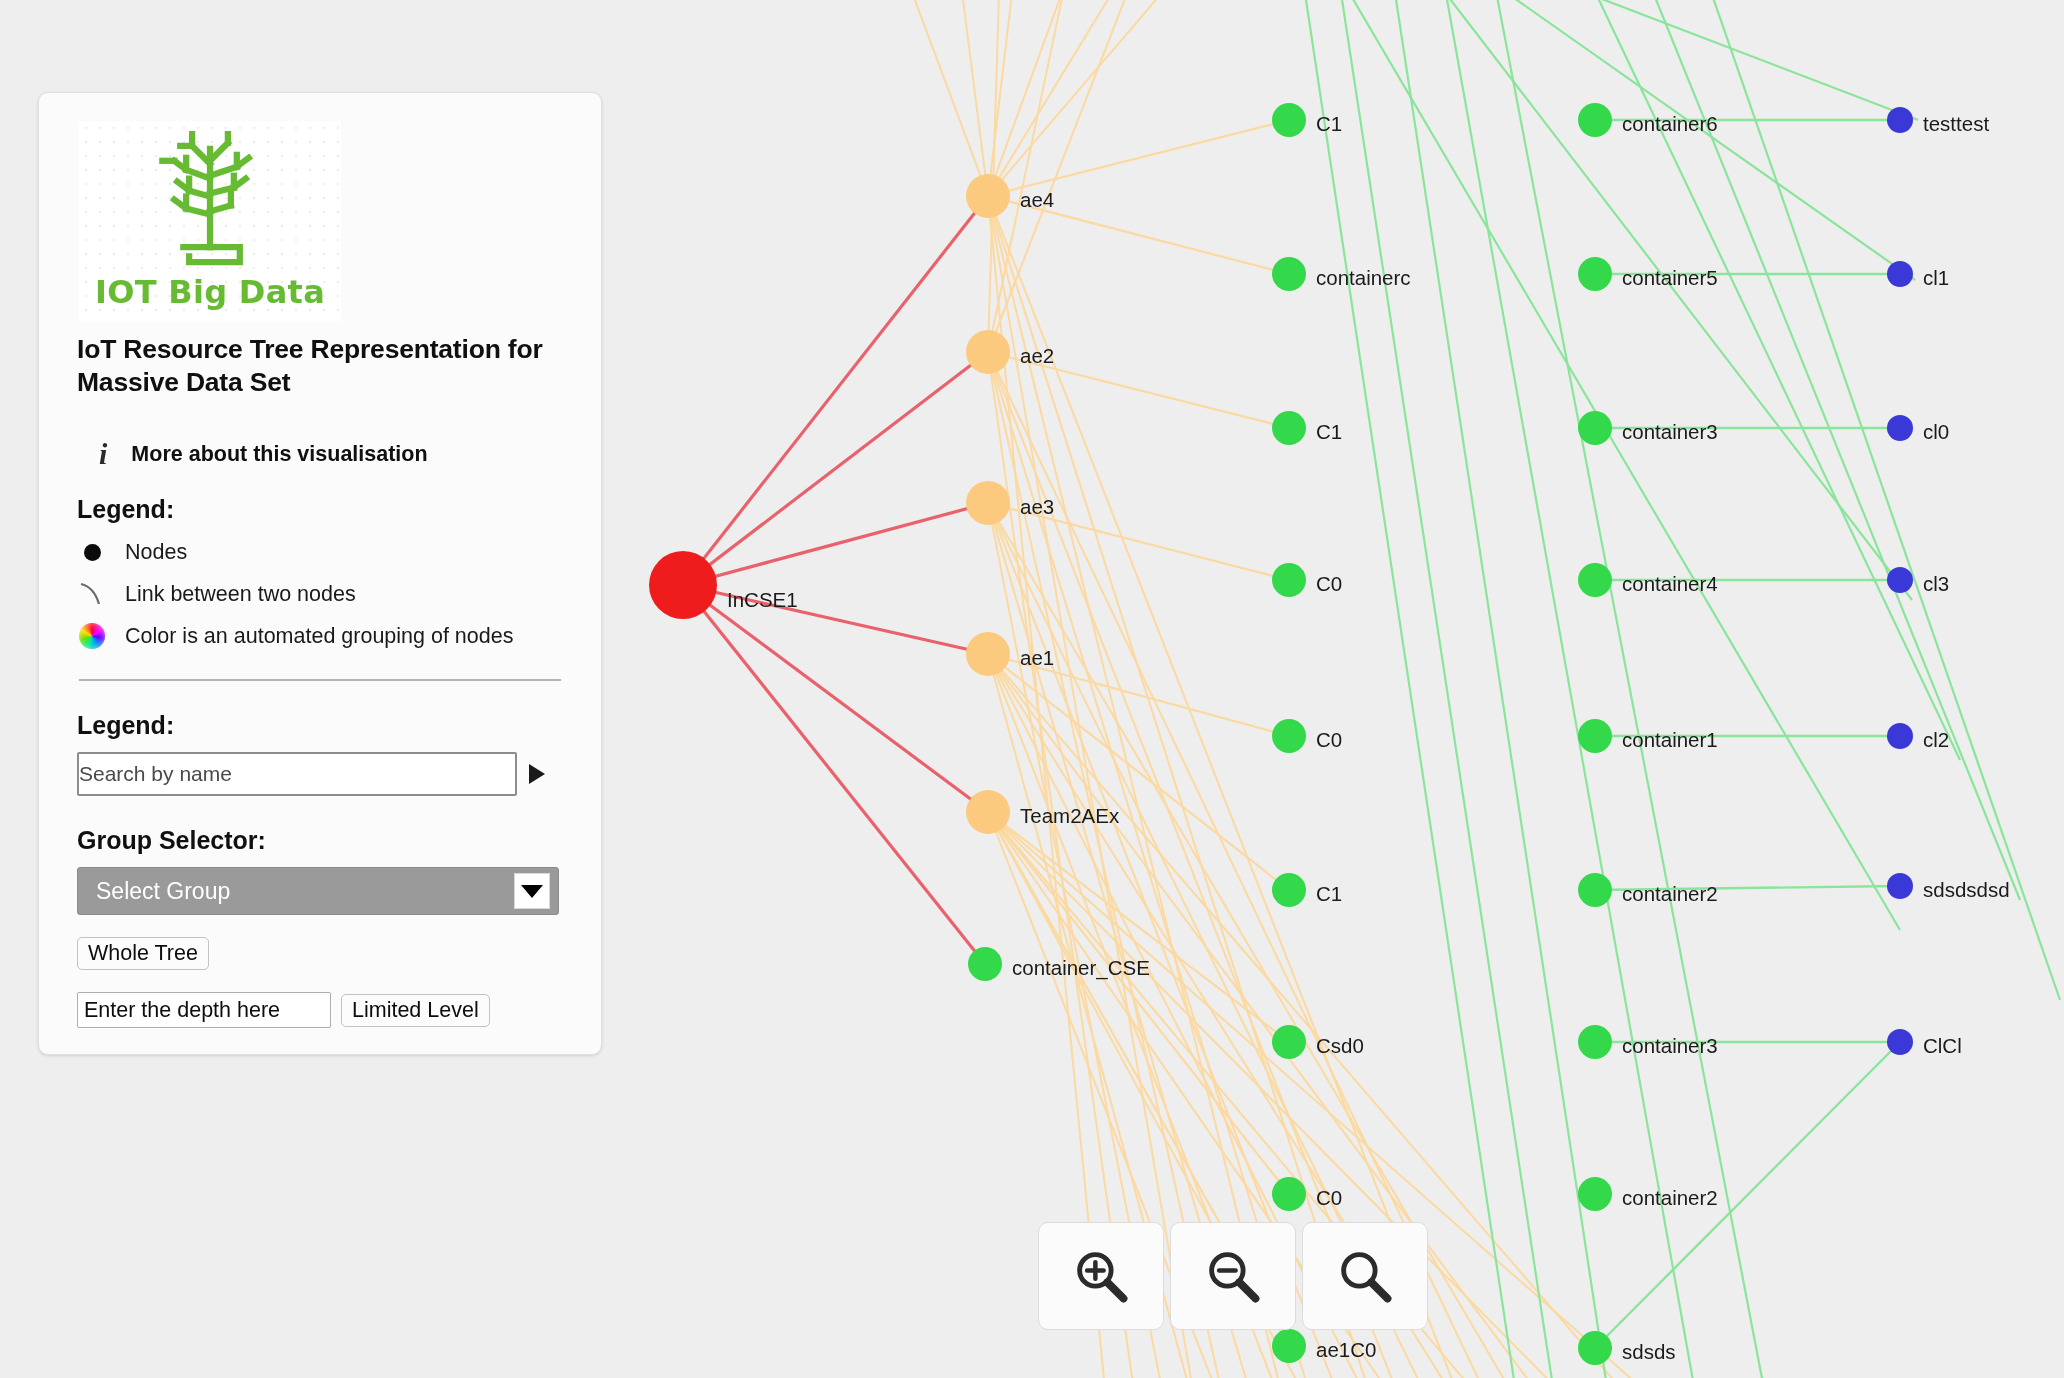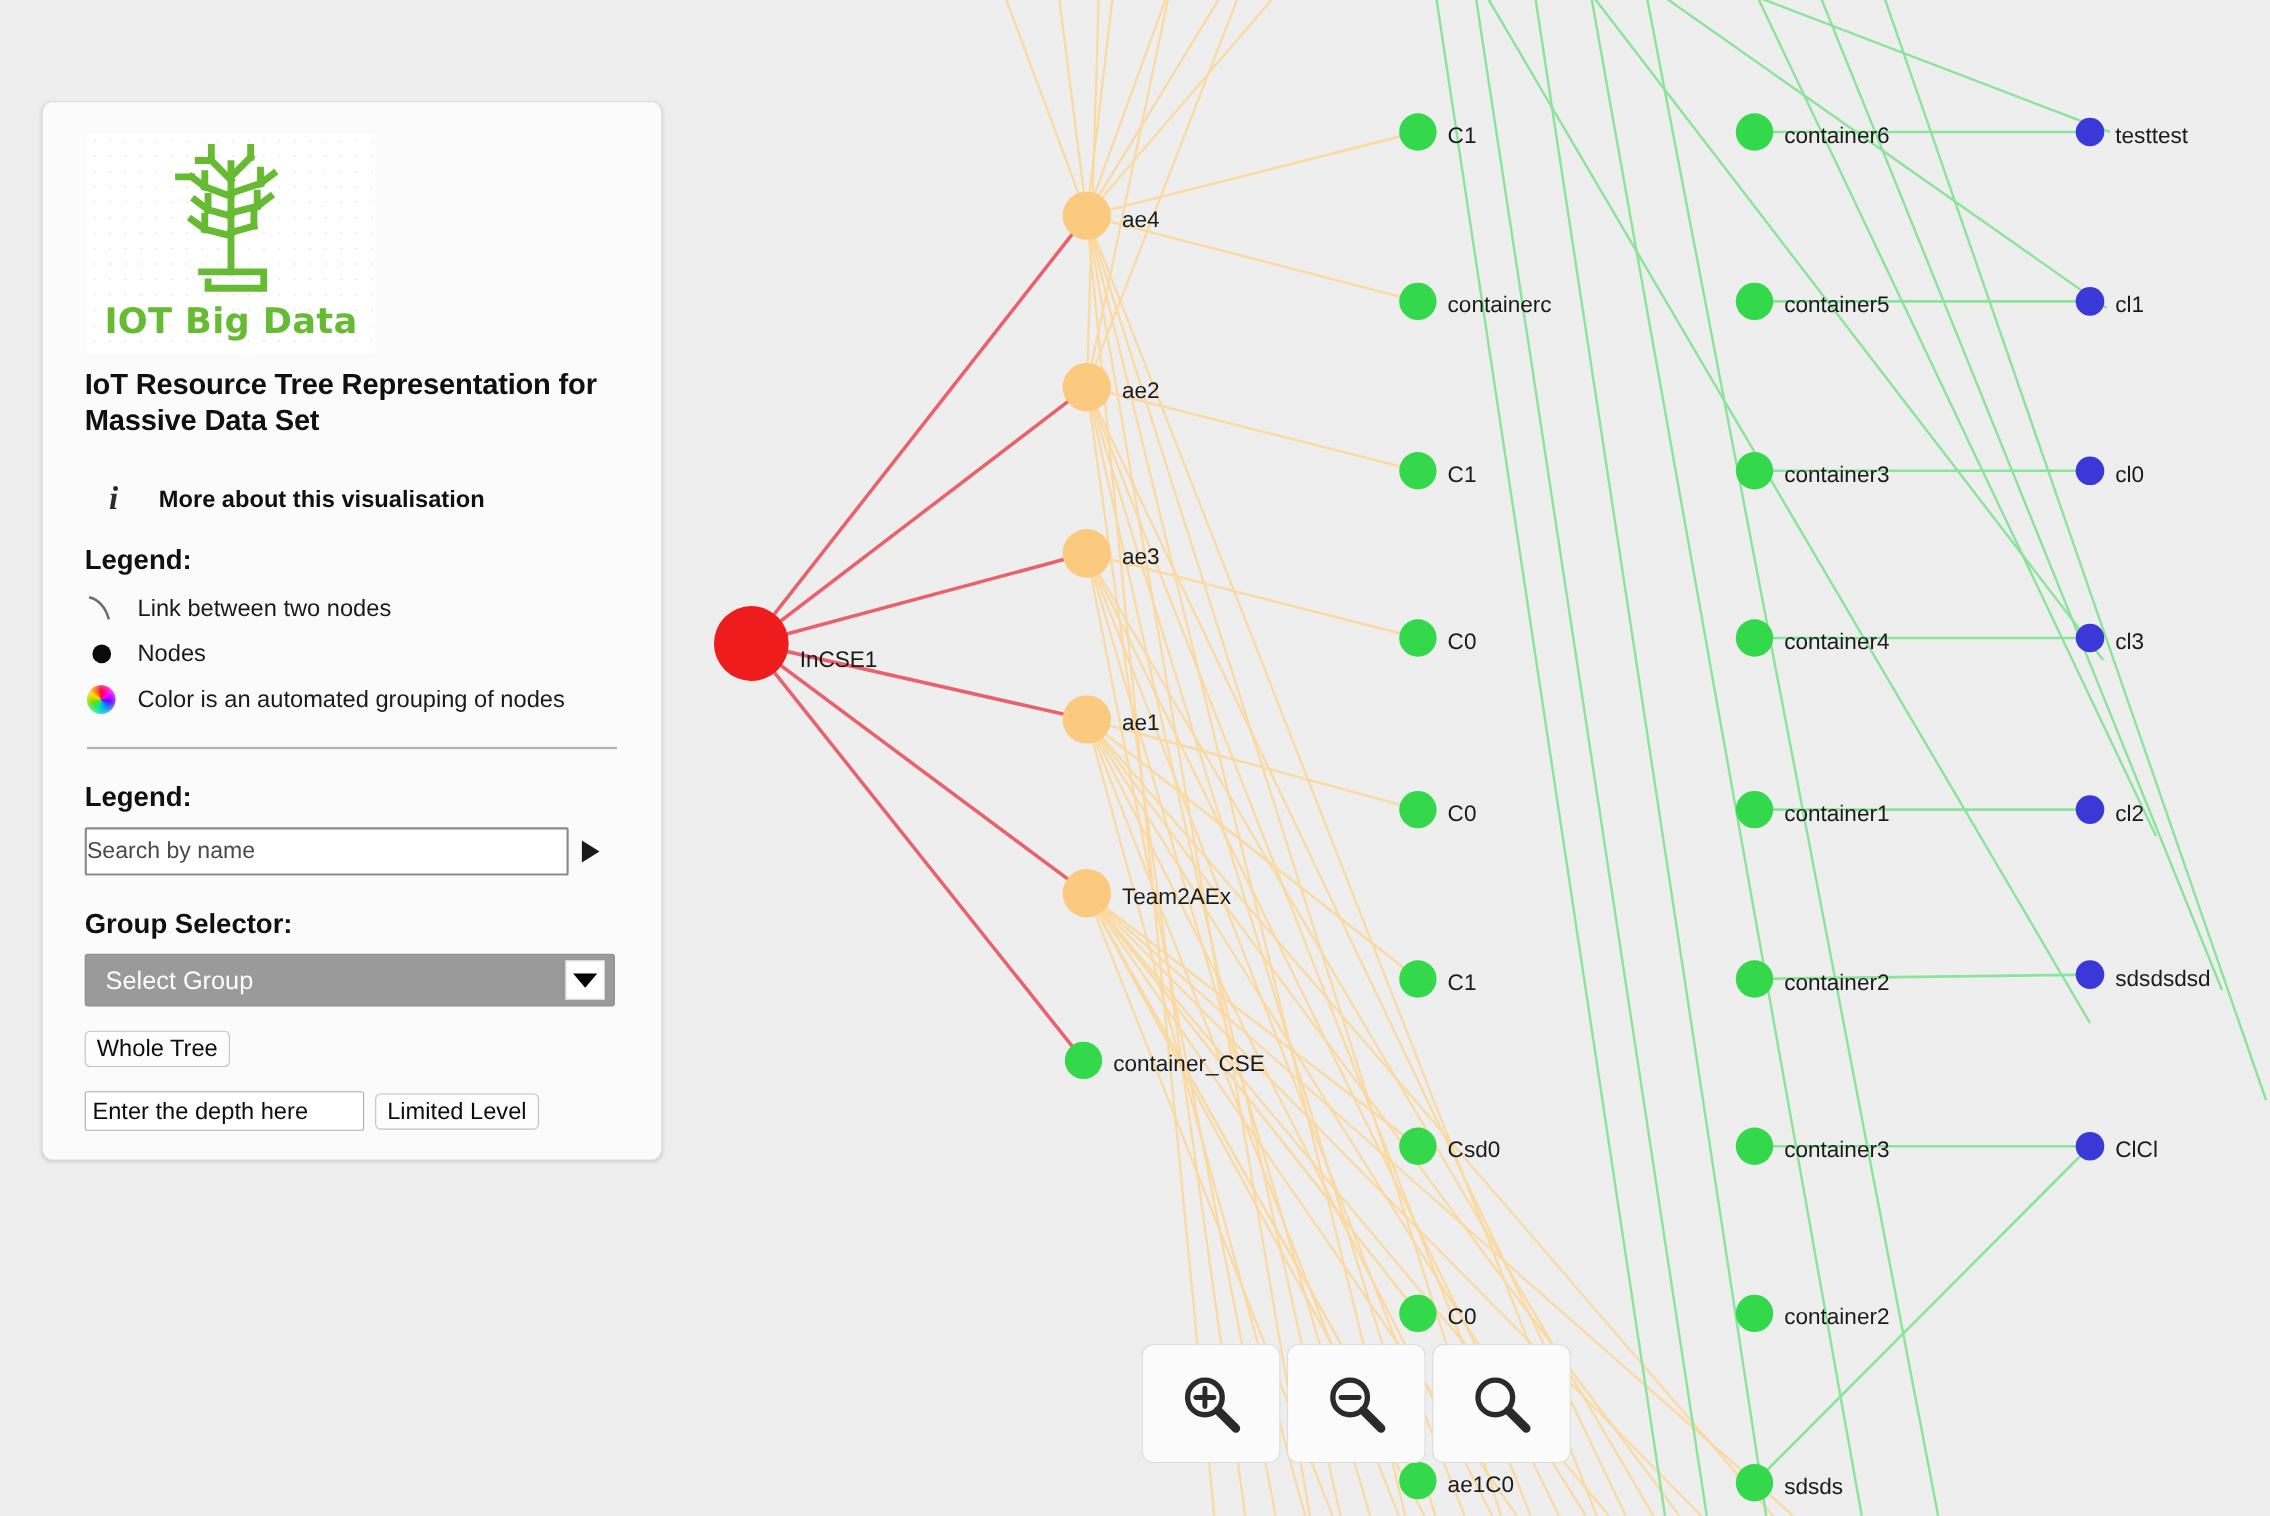--- a/index.html
+++ b/index.html
@@ -30,21 +30,21 @@
     display:flex;flex-direction:column;align-items:center;justify-content:flex-start;
     padding-top:10px;box-sizing:border-box;
   }
   .logo-word{font-family:"DejaVu Sans",sans-serif;font-weight:bold;font-size:32px;color:#66bb33;letter-spacing:.3px;margin-top:2px;}
   .panel-title{
     font-size:26.5px;font-weight:bold;color:#101010;line-height:1.25;
     margin:12px 0 0 0;letter-spacing:-.2px;
   }
   .more-row{display:flex;align-items:center;gap:24px;margin:40px 0 0 22px;}
   .info-i{font-family:"Liberation Serif",serif;font-style:italic;font-weight:bold;font-size:30px;color:#2b2b2b;line-height:1;}
-  .more-text{font-size:21.5px;font-weight:bold;color:#101010;margin-left:13px;}
+  .more-text{font-size:21.5px;font-weight:bold;color:#101010;}
   .legend-title{font-size:25px;font-weight:bold;color:#101010;margin:26px 0 0 0;}
   .legend-row{display:flex;align-items:center;gap:18px;margin-top:16px;}
   .legend-ico{width:30px;display:flex;align-items:center;justify-content:center;flex:0 0 30px;}
   .dot-black{width:17px;height:17px;border-radius:50%;background:#0b0b0b;}
   .wheel{width:26px;height:26px;border-radius:50%;
     background:conic-gradient(#f03 0deg,#f0f 52deg,#60f 100deg,#09f 150deg,#0e9 200deg,#6d0 250deg,#fd0 300deg,#f03 360deg);
     box-shadow:inset 0 0 6px rgba(255,255,255,.55);}
   .legend-label{font-size:21.5px;color:#1a1a1a;}
   .divider{height:2px;background:#b4b4b4;margin:30px 2px 0 2px;}
   .sec-title{font-size:25px;font-weight:bold;color:#101010;margin:30px 0 12px 0;}
@@ -274,32 +274,32 @@
 
     <div class="more-row">
       <span class="info-i">i</span>
       <span class="more-text">More about this visualisation</span>
     </div>
 
     <div class="legend-title">Legend:</div>
 
     <div class="legend-row">
       <span class="legend-ico">
+          <span class="dot-black"></span>
+        </span>
+      <span class="legend-label">Nodes</span>
+    </div>
+
+    <div class="legend-row">
+      <span class="legend-ico">
         <svg width="28" height="26" viewBox="0 0 28 26">
             <path d="M3 3 Q16 6 21 23" fill="none" stroke="#6c6c6c" stroke-width="2.2"></path>
           </svg>
       </span>
       <span class="legend-label">Link between two nodes</span>
-    </div>
-
-    <div class="legend-row">
-      <span class="legend-ico">
-          <span class="dot-black"></span>
-        </span>
-      <span class="legend-label">Nodes</span>
     </div>
 
     <div class="legend-row">
       <span class="legend-ico">
           <span class="wheel"></span>
         </span>
       <span class="legend-label">Color is an automated grouping of nodes</span>
     </div>
 
     <div class="divider"></div>

